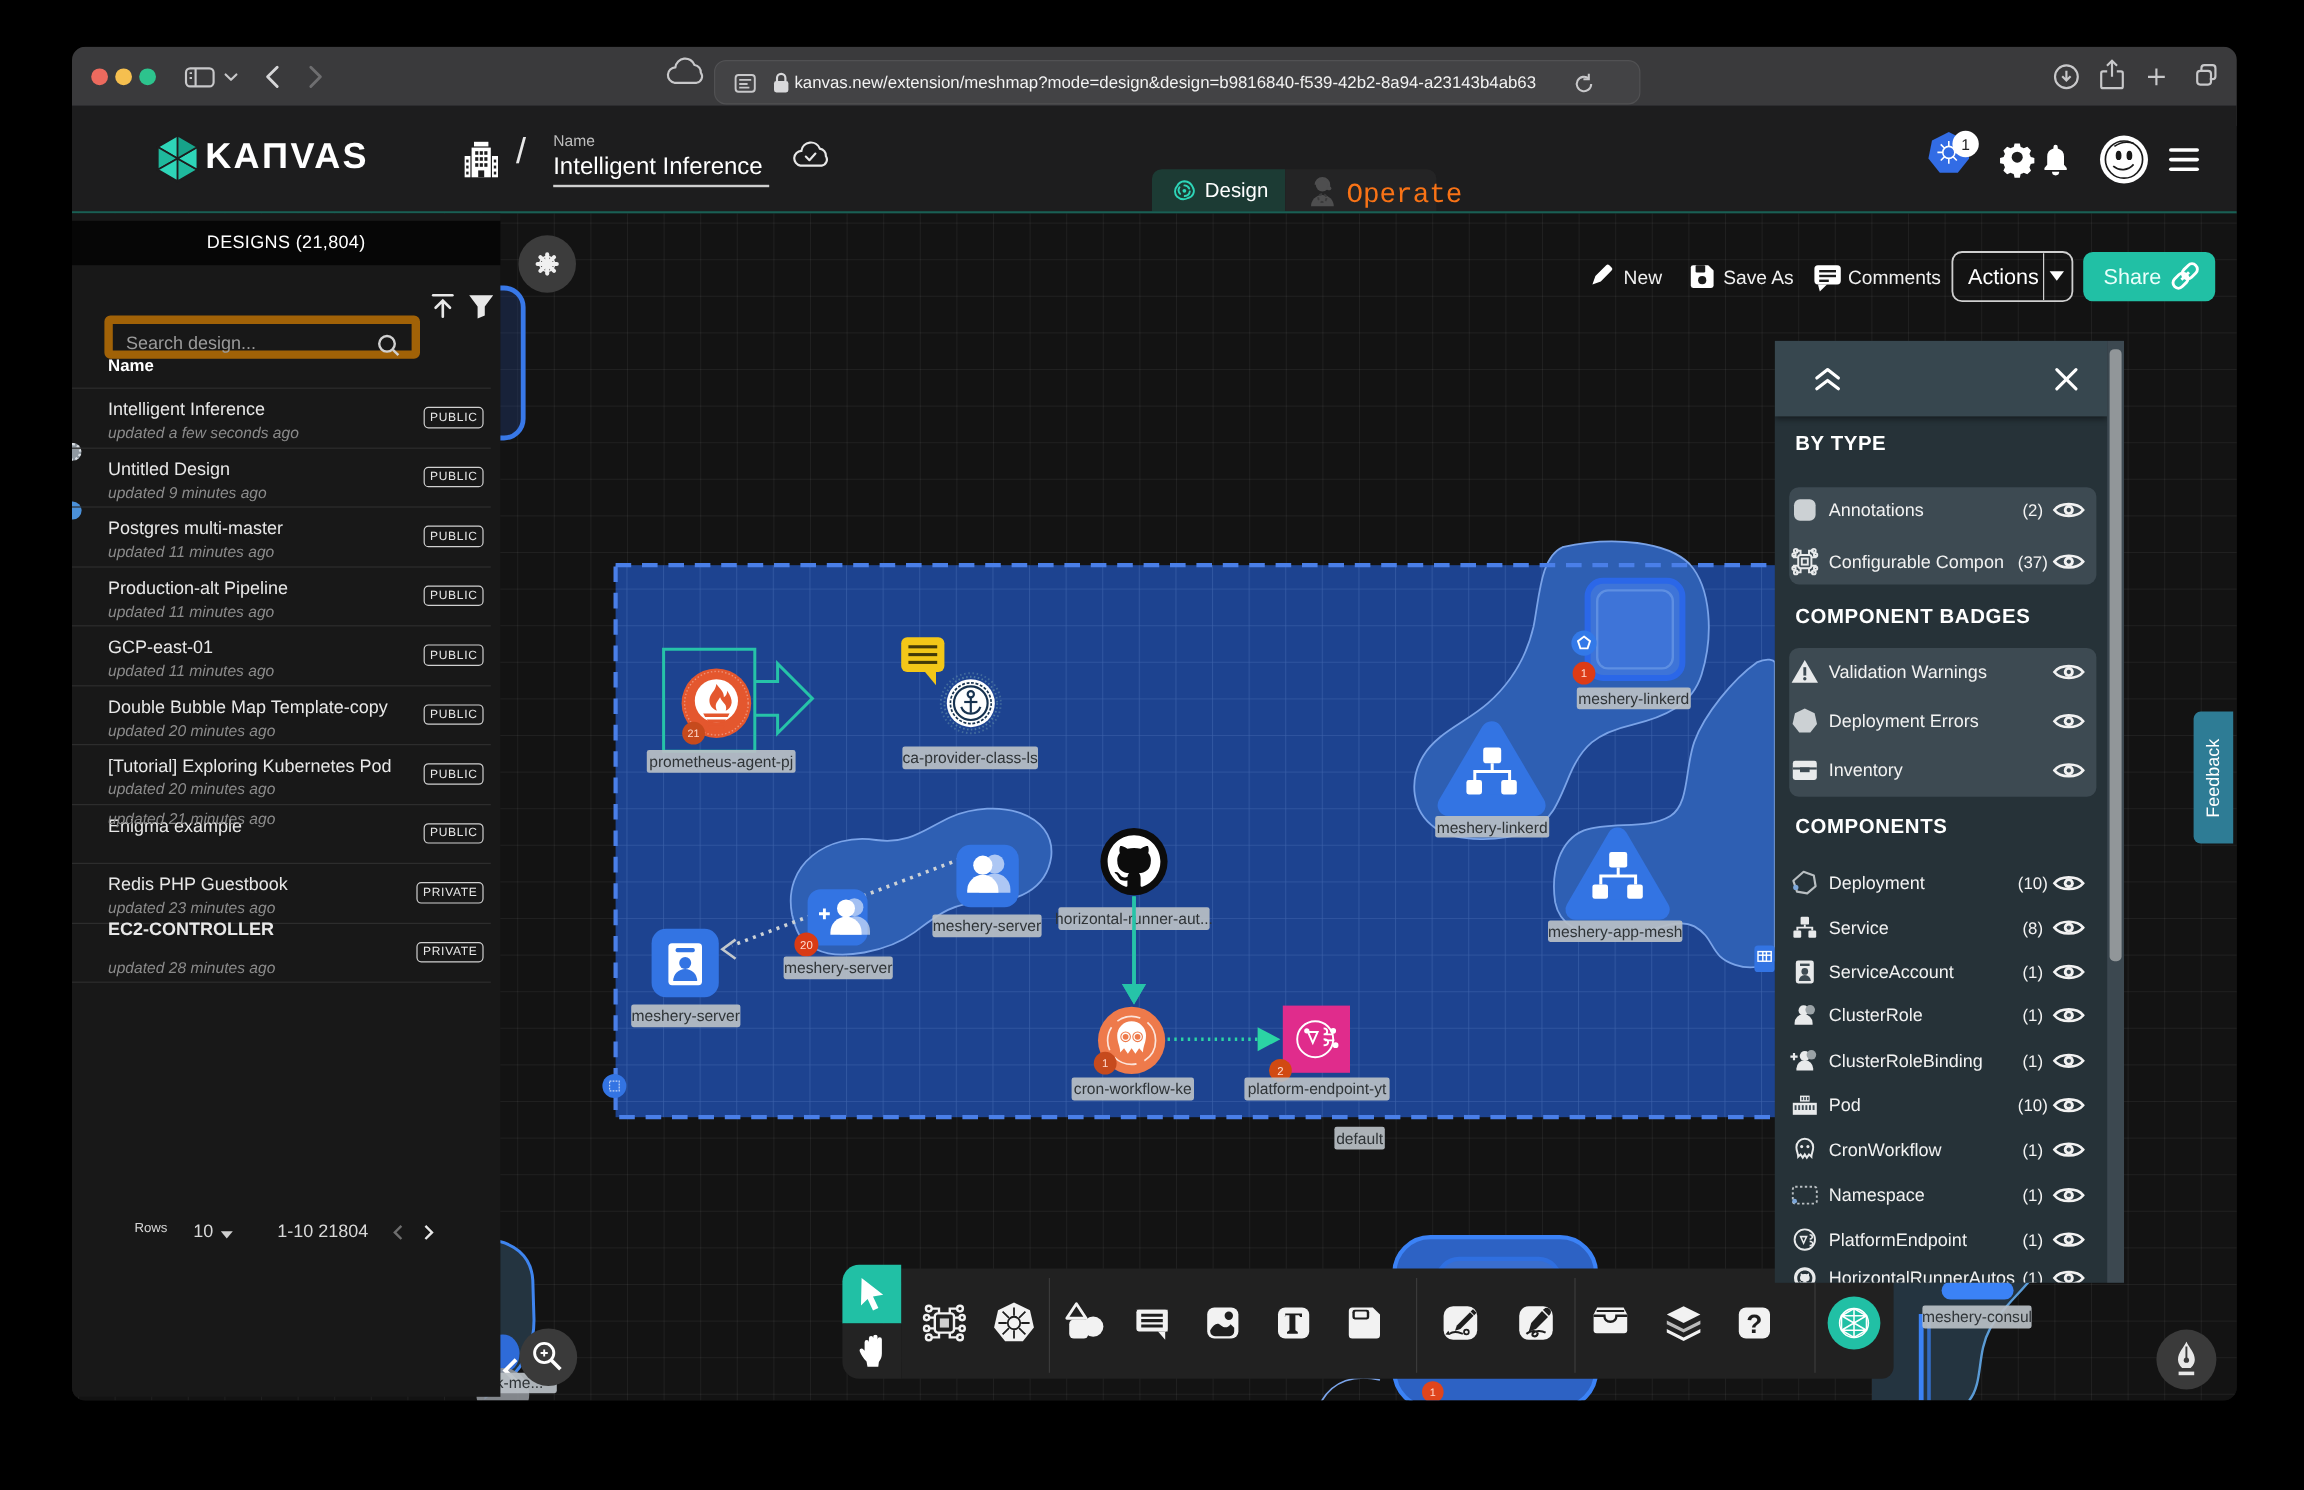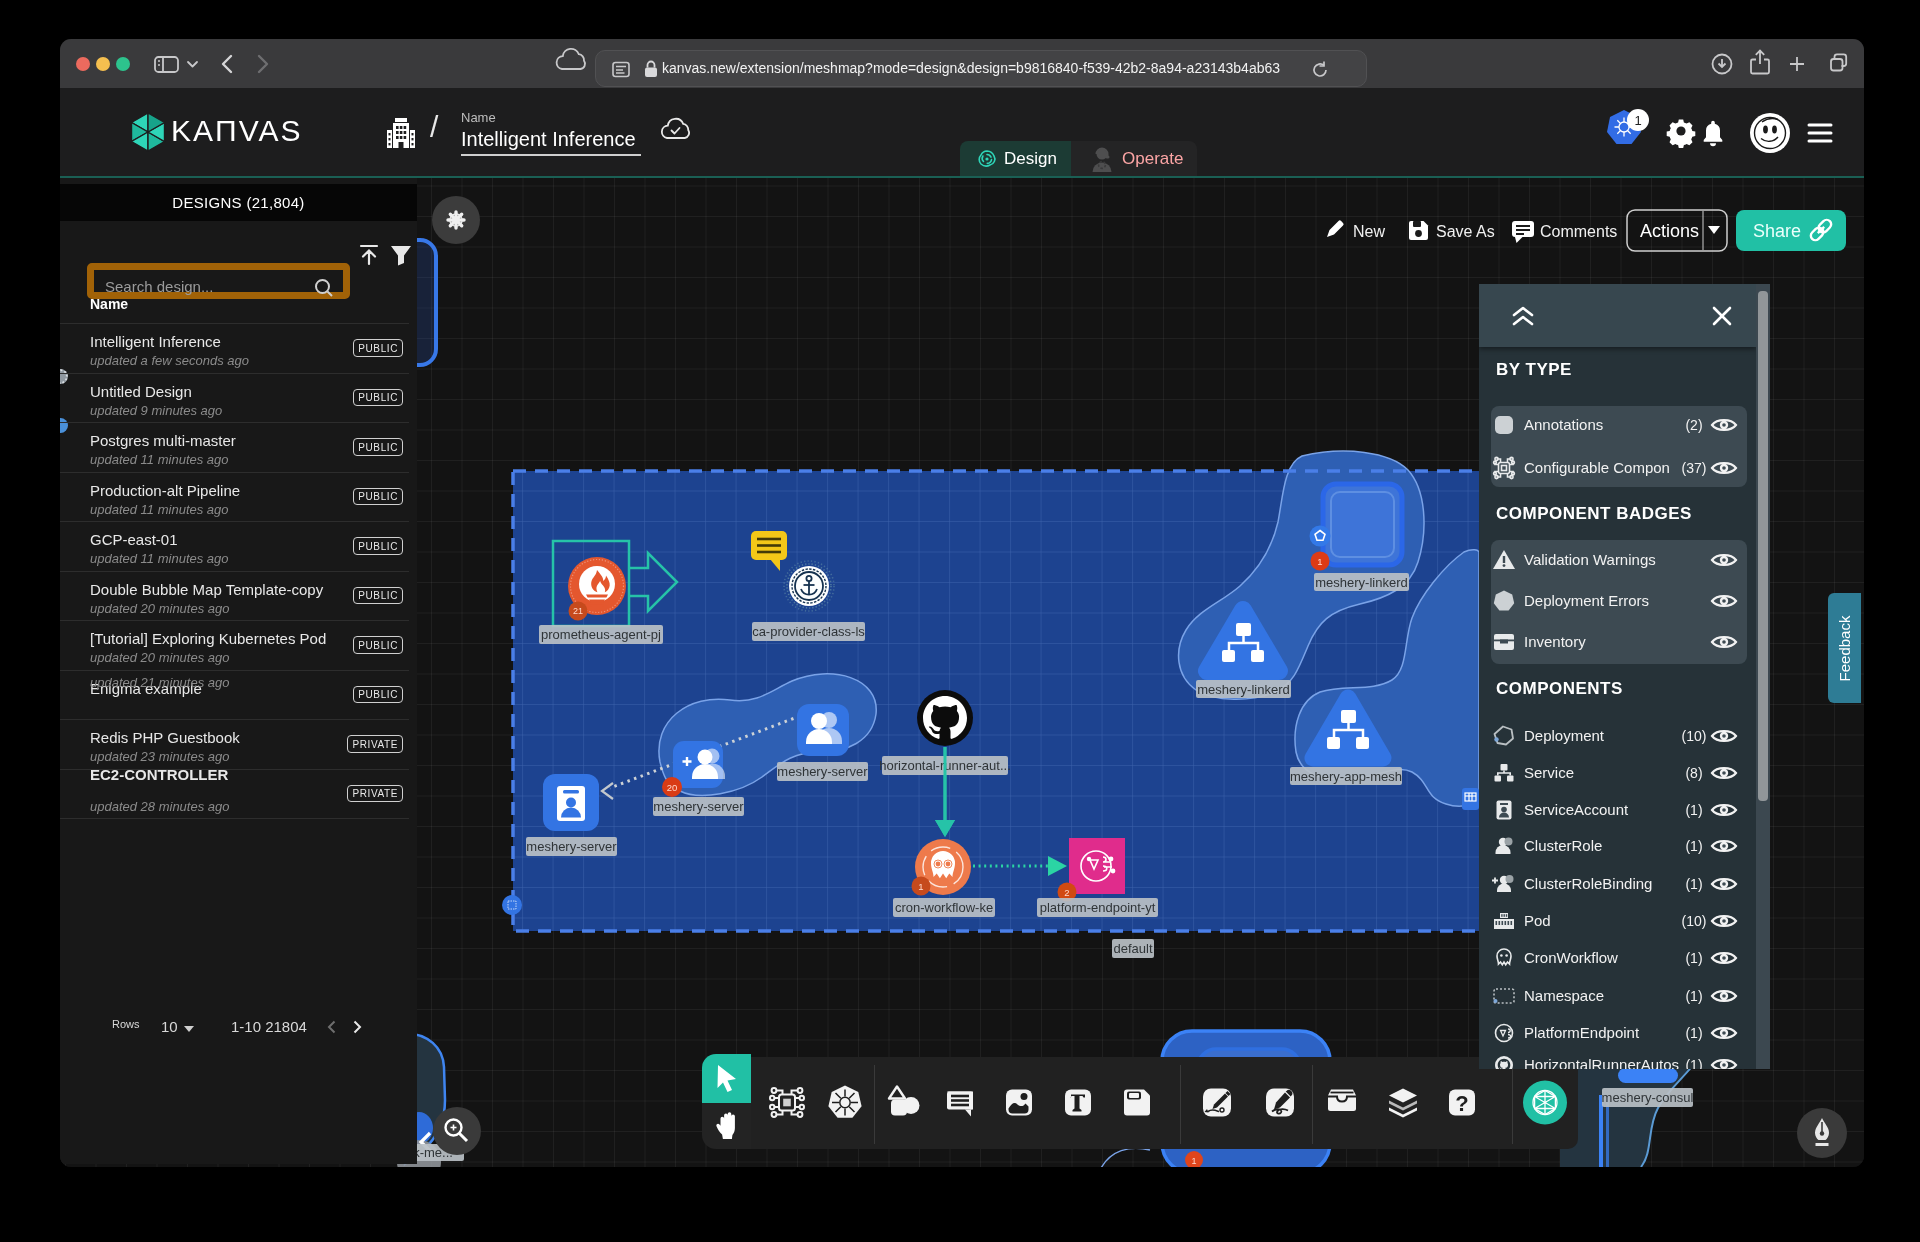--- a/index.html
+++ b/index.html
@@ -112,21 +112,21 @@
     <svg class="abs" style="left:68px; top:24px;" width="40" height="40" viewBox="0 0 40 40">
       <g stroke="#1d1d1e" stroke-width="1.4">
         <path d="M20 20 L20 1 L3.5 10.5 Z" fill="#2ed5b8"></path>
         <path d="M20 20 L3.5 10.5 L3.5 29.5 Z" fill="#1fb99d"></path>
         <path d="M20 20 L3.5 29.5 L20 39 Z" fill="#2ed5b8"></path>
         <path d="M20 20 L20 39 L36.5 29.5 Z" fill="#1fb99d"></path>
         <path d="M20 20 L36.5 29.5 L36.5 10.5 Z" fill="#2ed5b8"></path>
         <path d="M20 20 L36.5 10.5 L20 1 Z" fill="#17a38a"></path>
       </g>
     </svg>
-    <div class="abs" style="left:111px; top:43px; color:#fff; font-size:30px; font-weight:normal; letter-spacing:2px; transform:translateY(-50%); white-space:nowrap;">KAΠVAS</div>
+    <div class="abs" style="left:111px; top:43px; color:#fff; font-size:30px; font-weight:bold; letter-spacing:2px; transform:translateY(-50%); white-space:nowrap;">KAΠVAS</div>
 
     <svg class="abs" style="left:327px; top:30px;" width="28" height="30" viewBox="0 0 28 30">
       <g fill="#fff">
         <rect x="8" y="0" width="12" height="4"></rect>
         <rect x="6" y="5" width="16" height="25"></rect>
         <rect x="0" y="12" width="5" height="18"></rect>
         <rect x="23" y="12" width="5" height="18"></rect>
       </g>
       <g fill="#1d1d1e">
         <rect x="9" y="8" width="2.6" height="3"></rect>
@@ -171,21 +171,21 @@
     <div class="abs" style="left:944px; top:61px; color:#fff; font-size:17px;">Design</div>
     <svg class="abs" style="left:1030px; top:58px;" width="24" height="26" viewBox="0 0 24 26">
       <g fill="#4e4e4f">
         <circle cx="12" cy="8" r="5.5"></circle>
         <path d="M2.5 26 a9.5 9.5 0 0 1 19 0 z"></path>
       </g>
       <path d="M6.5 8 a5.5 5.5 0 0 1 11 0 v2.5" fill="none" stroke="#4e4e4f" stroke-width="2"></path>
       <rect x="15.5" y="9.5" width="4" height="3" rx="1.5" fill="#4e4e4f"></rect>
       <circle cx="12" cy="19" r="3.4" fill="none" stroke="#3a3a3b" stroke-width="1.6" stroke-dasharray="2.5 1.8"></circle>
     </svg>
-    <div class="abs" style="left:1062px; top:61px; color:#fca5a5; font-size:17px;">Operate</div>
+    <div class="abs" style="left:1062px; top:61px; color:#f97316; font-size:23px;font-family:Liberation Mono, monospace;">Operate</div>
 
     <svg class="abs" style="left:1545px; top:20px;" width="230px" height="48" viewBox="0 0 230 48">
 
       <path d="M19 2 L33 9 L36 24 L26.5 36 L11.5 36 L2 24 L5 9 Z" fill="#326ce5"></path>
       <g stroke="#fff" stroke-width="1.3" fill="none">
         <circle cx="19" cy="19" r="5"></circle>
         <path d="M19 9.5 v4.5 M19 24 v4.5 M9.5 19 h4.5 M24 19 h4.5 M12.3 12.3 l3.2 3.2 M22.5 22.5 l3.2 3.2 M25.7 12.3 L22.5 15.5 M15.5 22.5 l-3.2 3.2"></path>
       </g>
       <circle cx="33" cy="12" r="11" fill="#fff"></circle>
       <text x="33" y="17" font-size="13" fill="#222" text-anchor="middle">1</text>

